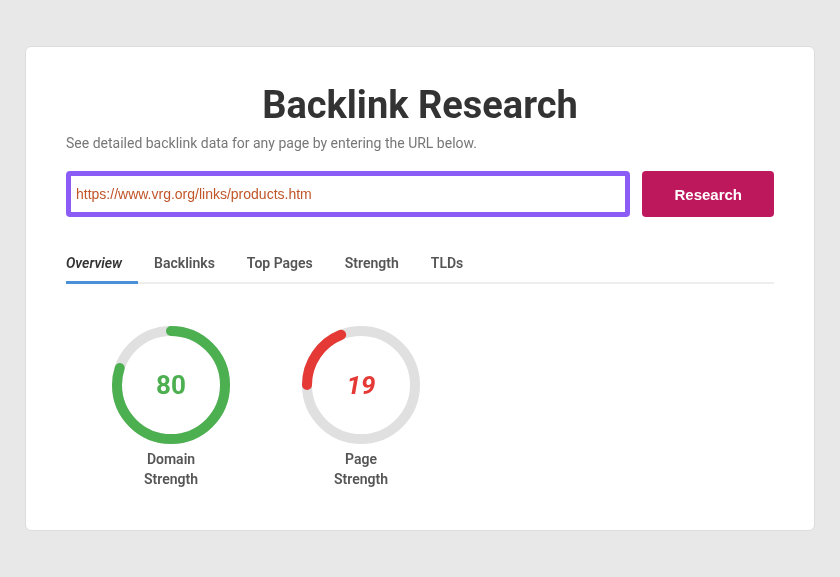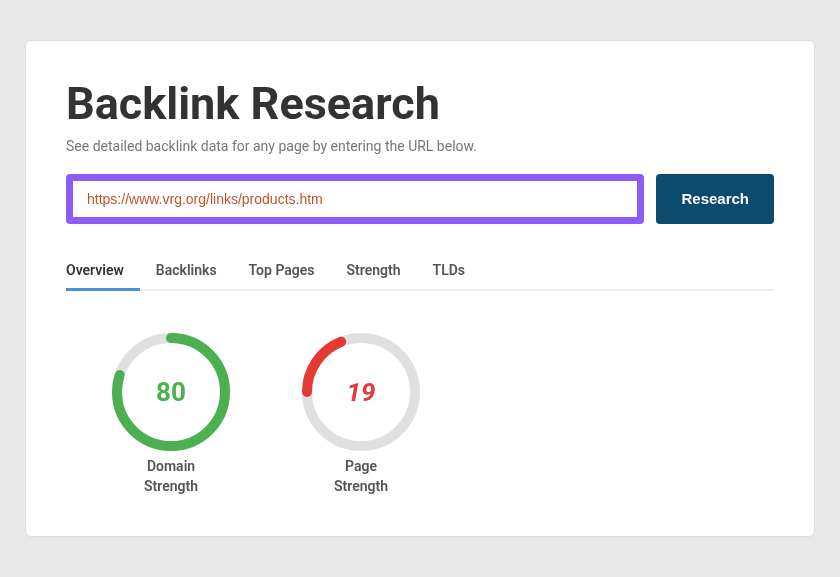--- a/index.html
+++ b/index.html
@@ -12,50 +12,51 @@
       font-family: -apple-system, BlinkMacSystemFont, 'Segoe UI', Roboto, sans-serif;
     }
     .card {
       background: #fff;
       border: 1px solid #ddd;
       border-radius: 6px;
       width: 790px;
       padding: 36px 40px 40px 40px;
     }
     .page-title {
-      font-size: 45px;
+      font-size: 38px;
       font-weight: 700;
       color: #333;
       margin-bottom: 8px;
+      text-align: center;
     }
     .subtitle {
       font-size: 14px;
       color: #777;
       margin-bottom: 20px;
     }
     .search-row {
       display: flex;
       gap: 12px;
       margin-bottom: 28px;
     }
     .url-input {
       flex: 1;
-      padding: 10px 14px;
-      border: 7px solid #8b5cf6;
+      padding: 10px 5px;
+      border: 5px solid #8b5cf6;
       border-radius: 4px;
       font-size: 14px;
       color: #c0552a;
       outline: none;
     }
     .research-btn {
-      background: #0c4a6e;
+      background: #be185d;
       color: #fff;
       border: none;
       border-radius: 4px;
-      padding: 10px 25px;
+      padding: 10px 32px;
       font-size: 15px;
       font-weight: 600;
       cursor: pointer;
     }
     .tabs {
       display: flex;
       gap: 0;
       border-bottom: 2px solid #eee;
       margin-bottom: 36px;
     }
@@ -68,20 +69,21 @@
       border-bottom: 3px solid transparent;
       margin-bottom: -2px;
       white-space: nowrap;
     }
     .tab:first-child {
       padding-left: 0;
     }
     .tab.active {
       color: #333;
       border-bottom: 3px solid #4a90d9;
+      font-style: italic;
     }
     .metrics-row {
       display: flex;
       gap: 60px;
       align-items: flex-start;
       padding-left: 40px;
     }
     .metric-item {
       display: flex;
       flex-direction: column;

